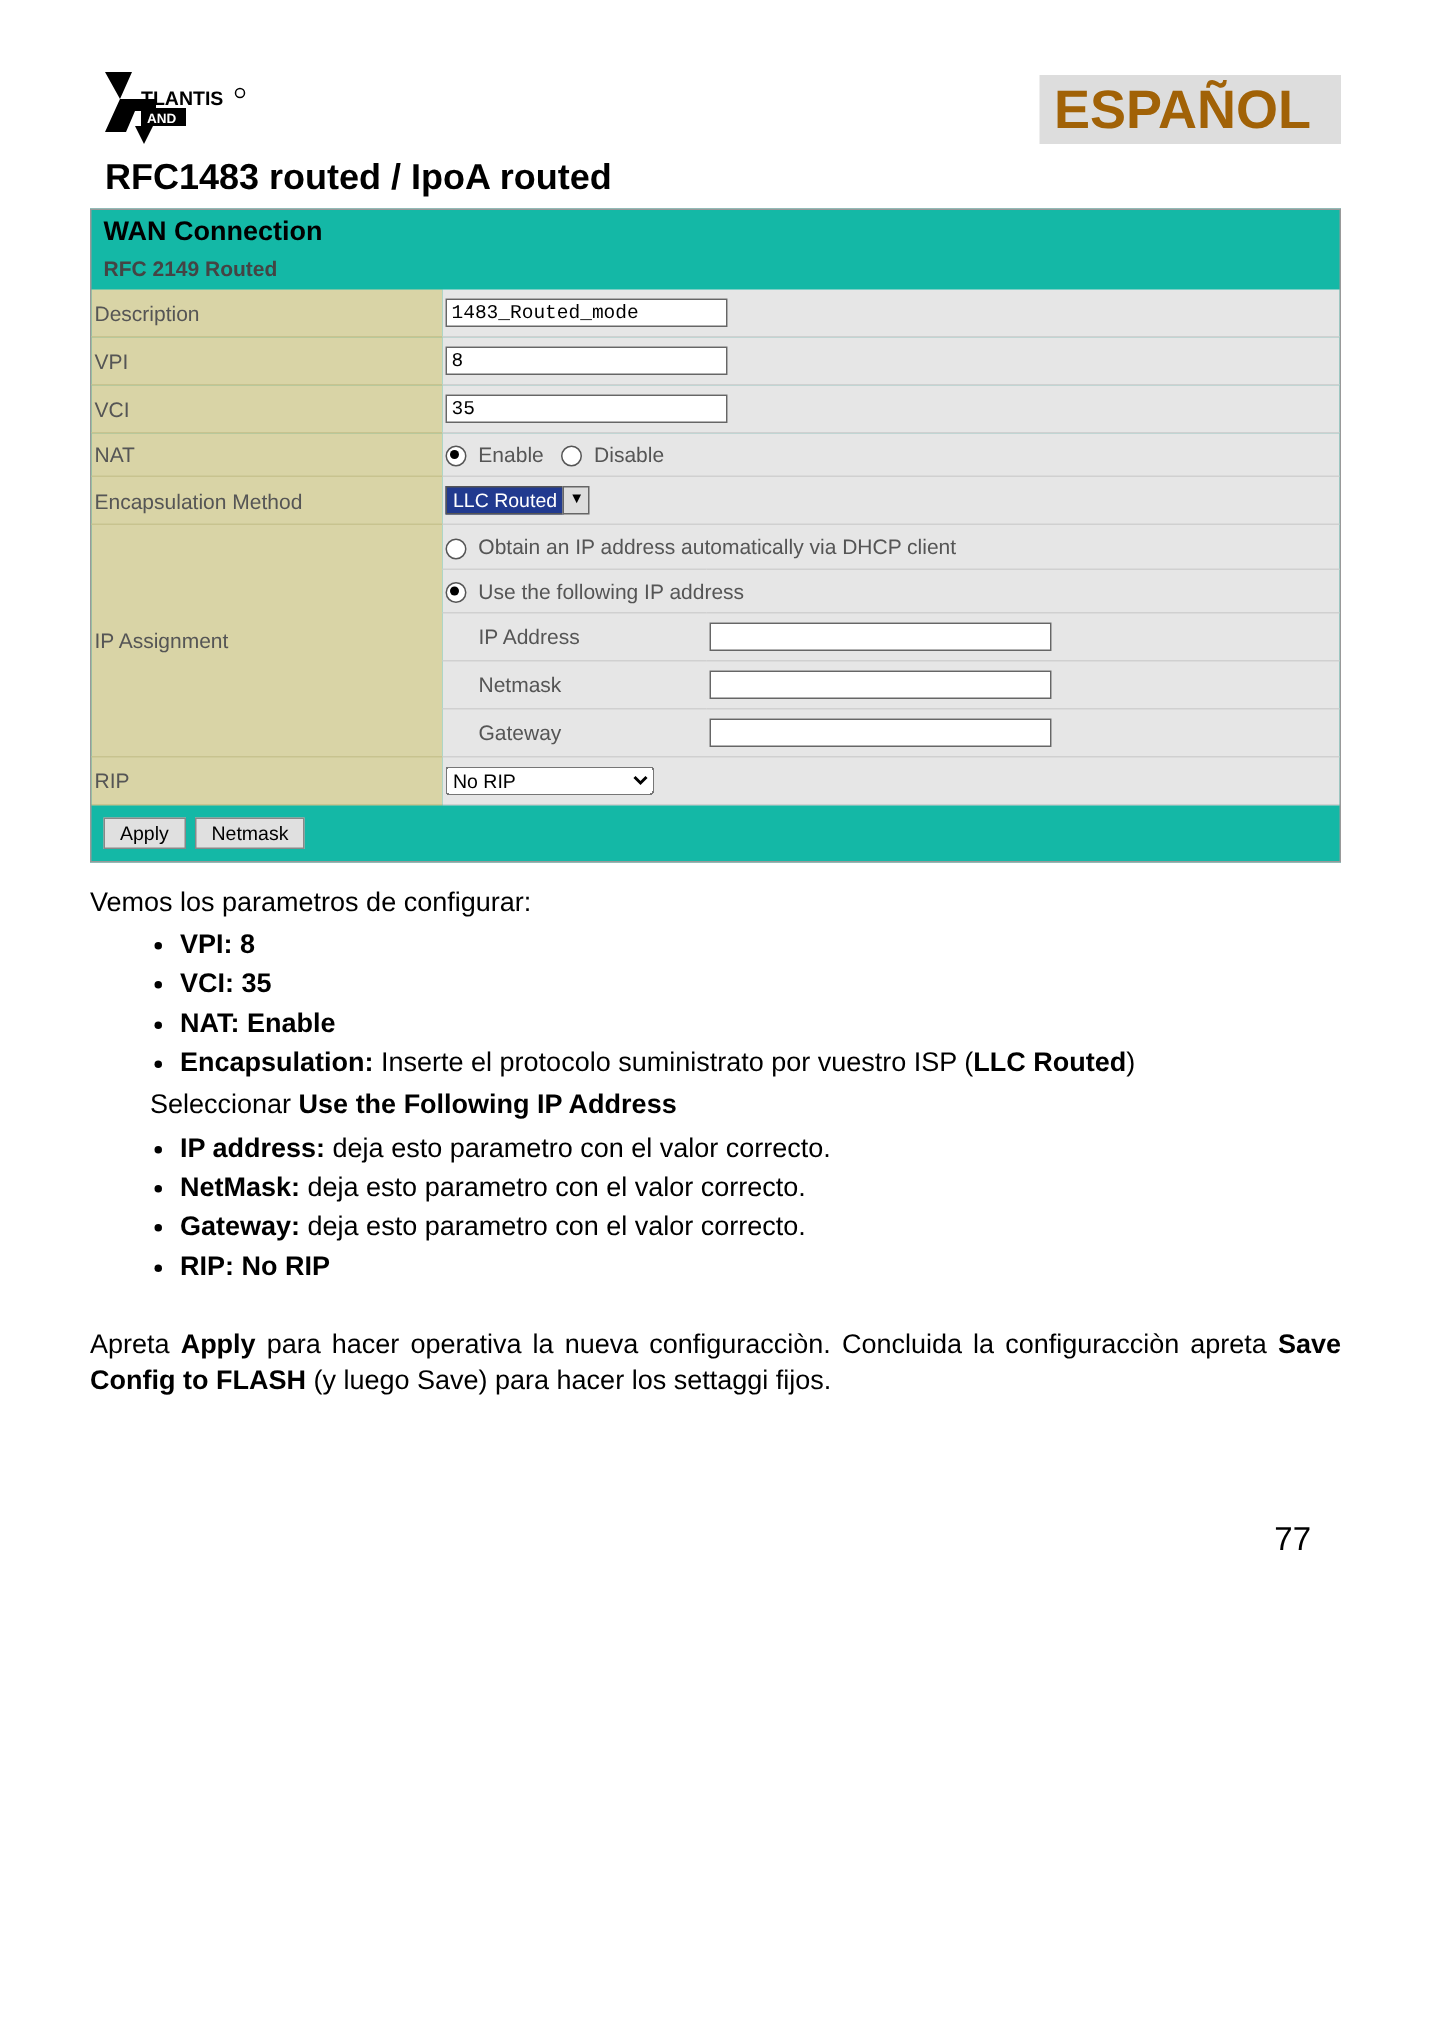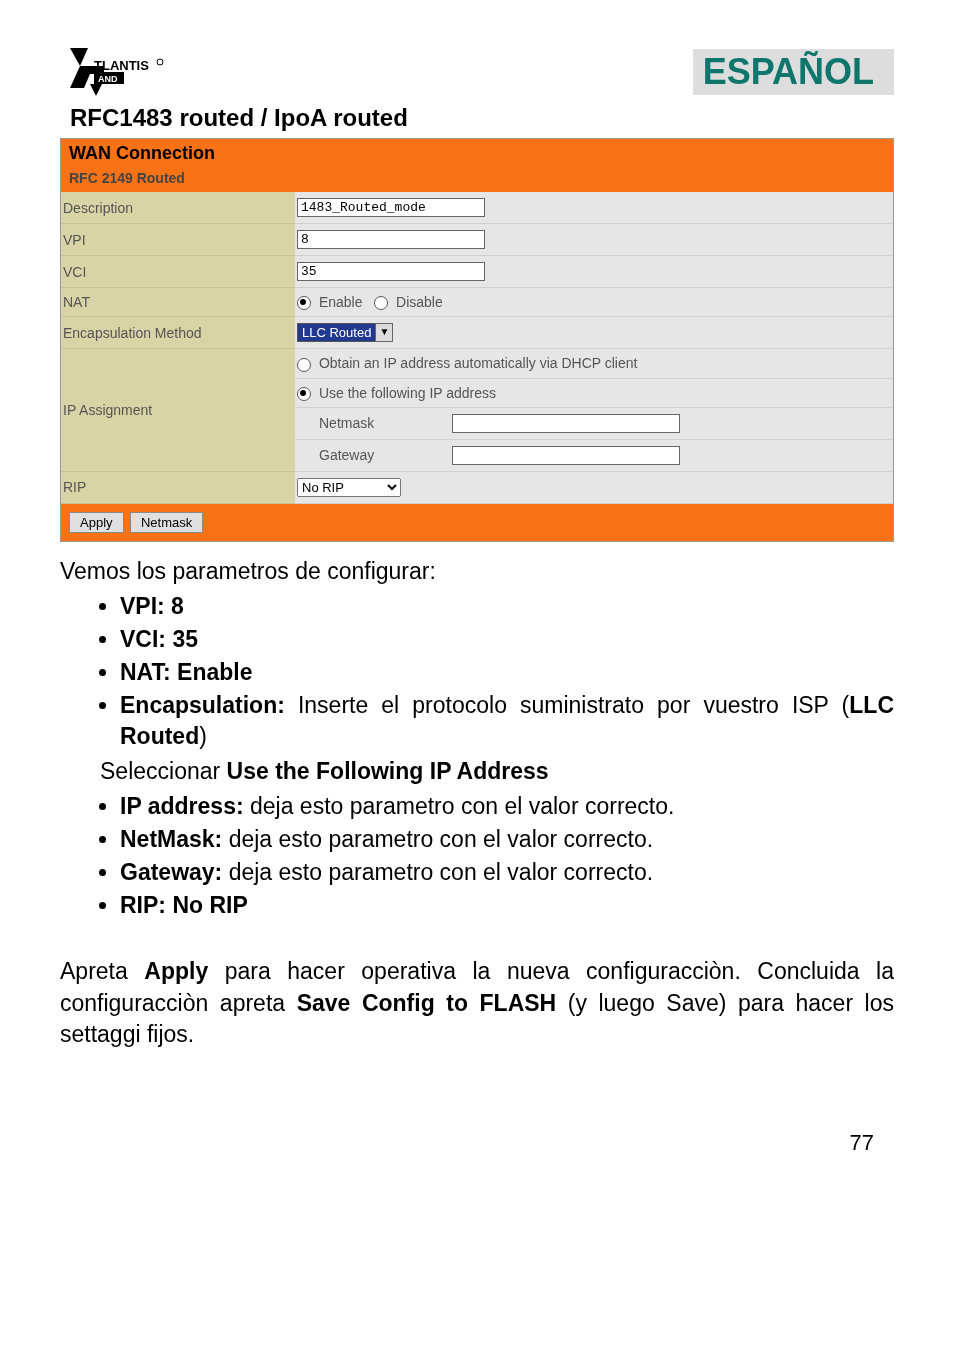--- a/index.html
+++ b/index.html
@@ -19,33 +19,33 @@
     align-items: center;
     margin-bottom: 0;
   }
   .logo {
     width: 110px;
     height: 60px;
   }
   .lang-label {
     font-size: 36px;
     font-weight: bold;
-    color: #0f766e;
+    color: #a16207;
     background: #ddd;
     padding: 2px 20px 2px 10px;
   }
   .page-title {
     font-size: 24px;
     font-weight: bold;
     margin: 0 0 6px 0;
     padding-left: 10px;
   }
   .config-box {
     border: 1px solid #999;
-    background: #f97316;
+    background: #14b8a6;
   }
   .section-title {
     font-weight: bold;
     font-size: 18px;
     padding: 4px 8px;
     color: #000;
   }
   .sub-title {
     font-weight: bold;
     font-size: 14px;
@@ -84,21 +84,21 @@
     font-family: Liberation Mono, monospace;
     font-size: 13px;
     padding: 1px 3px;
     width: 180px;
     border: 1px solid #666;
     background: #fff;
   }
   .select-input {
     font-family: Arial;
     font-size: 13px;
-    width: 104px;
+    width: 139px;
   }
   .select-highlight {
     background: #213a8f;
     color: #fff;
     font-family: Arial;
     font-size: 13px;
     padding: 1px 4px;
     display: inline-block;
     border: 1px solid #555;
   }
@@ -116,21 +116,21 @@
   }
   .btn {
     font-family: Arial;
     font-size: 13px;
     padding: 2px 10px;
     background: #e0e0e0;
     border: 1px solid #888;
     margin: 8px 2px 8px 8px;
   }
   .body-text {
-    font-size: 23px;
+    font-size: 18px;
     line-height: 1.35;
     margin-top: 14px;
     text-align: justify;
   }
   .body-text ul {
     margin: 4px 0 4px 60px;
     padding: 0;
   }
   .body-text li {
     margin-bottom: 2px;
@@ -232,20 +232,24 @@
               <span class="radio-dot"></span>
               <span>Obtain an IP address automatically via DHCP client</span>
             </td>
                   </tr>
             <tr>
                     <td colspan="2" style="color:#555;">
               <span class="radio-dot checked"></span>
               <span>Use the following IP address</span>
             </td>
                   </tr>
+            <tr>
+              <td style="width:150px;padding-left:24px;">IP Address</td>
+              <td><input class="text-input" style="width: 220px;" type="text"></td>
+            </tr>
             <tr>
               <td style="padding-left:24px;">Netmask</td>
               <td><input class="text-input" style="width: 220px;" type="text"></td>
             </tr>
             <tr>
               <td style="padding-left:24px;border-bottom:none;">Gateway</td>
               <td style="border-bottom:none;"><input class="text-input" style="width: 220px;" type="text"></td>
             </tr>
           </tbody>
               </table>

